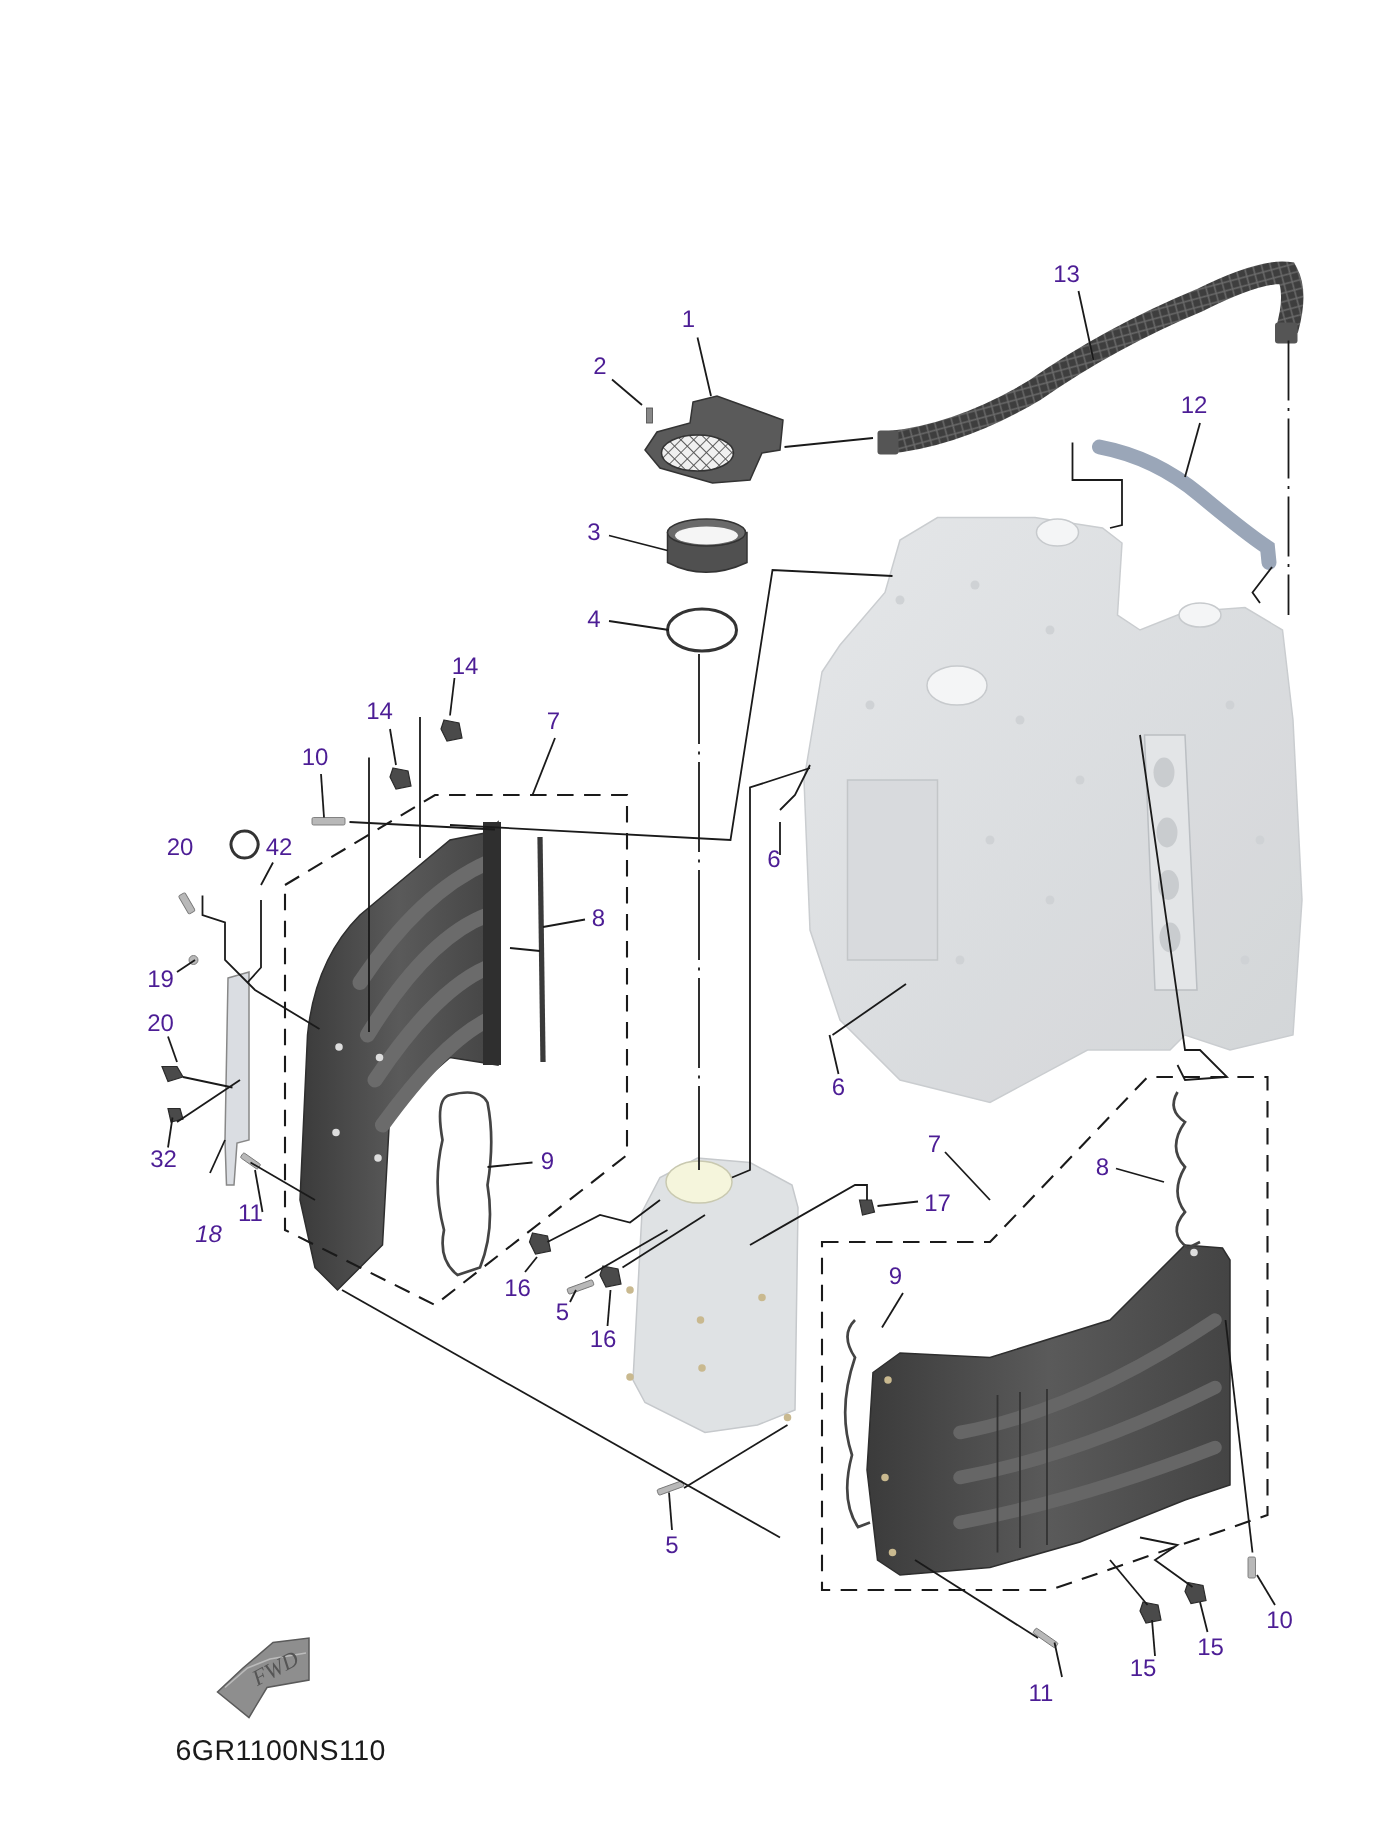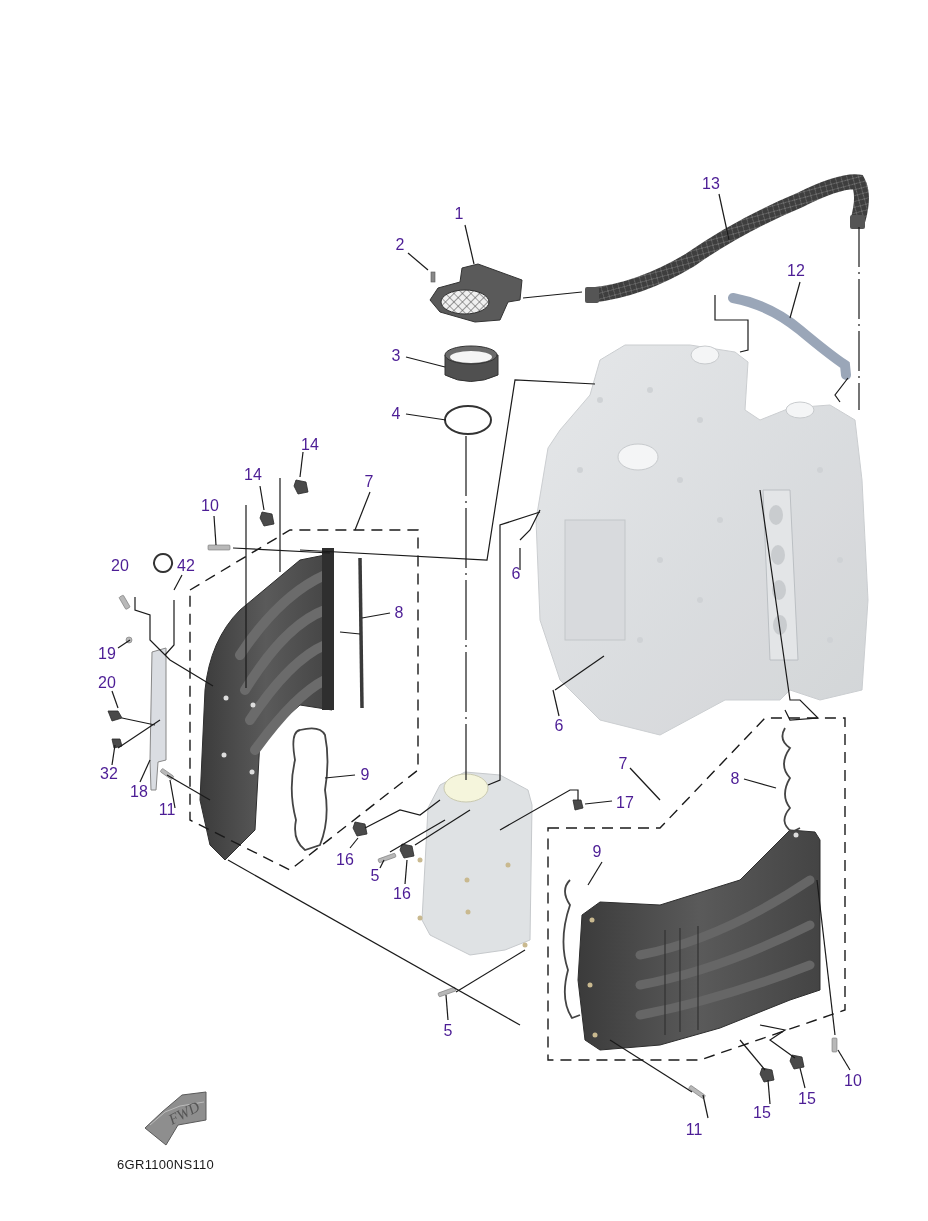--- a/index.html
+++ b/index.html
@@ -1,19 +1,19 @@
 <!DOCTYPE html>
 <html><head>
 <meta charset="utf-8">
 <style>
   html, body { margin: 0; padding: 0; background: #ffffff; }
   body { width: 928px; height: 1221px; position: relative; overflow: hidden; font-family: "Liberation Sans", sans-serif; }
   #diagram { position: absolute; left: 0; top: 0; width: 928px; height: 1221px; }
   .callout { position: absolute; font-family: "Liberation Sans", sans-serif; font-size: 16px; color: #4c1d95; line-height: 1; transform: translate(-50%, -50%); white-space: nowrap; cursor: pointer; }
-  .code { position: absolute; left: 117px; top: 1157px; font-size: 13px; color: #1a1a1a; letter-spacing: 0.3px; }
+  .code { position: absolute; left: 117px; top: 1157px; font-size: 19px; color: #1a1a1a; letter-spacing: 0.3px; }
   .fwd-label { position: absolute; left: 168px; top: 1105px; font-family: "Liberation Serif", serif; font-style: italic; font-size: 15px; color: #555; transform: rotate(-28deg); }
 </style>
 </head>
 <body>
 
 <svg id="diagram" viewBox="0 0 928 1221" xmlns="http://www.w3.org/2000/svg">
   <defs>
     <pattern id="mesh" width="6" height="6" patternUnits="userSpaceOnUse" patternTransform="rotate(45)">
       <rect width="6" height="6" fill="#f0f0f0"></rect>
       <path d="M0 0 L0 6 M0 0 L6 0" stroke="#555" stroke-width="1.2"></path>
@@ -256,19 +256,19 @@
     <span class="callout" style="left: 694px; top: 1130px;">11</span>
     <span class="callout" style="left: 776px; top: 271px; margin-left: 20px;">12</span>
     <span class="callout" style="left: 711px; top: 184px;">13</span>
     <span class="callout" style="left: 253px; top: 475px;">14</span>
     <span class="callout" style="left: 310px; top: 445px;">14</span>
     <span class="callout" style="left: 762px; top: 1113px;">15</span>
     <span class="callout" style="left: 807px; top: 1099px;">15</span>
     <span class="callout" style="left: 345px; top: 860px;">16</span>
     <span class="callout" style="left: 402px; top: 894px;">16</span>
     <span class="callout" style="left: 625px; top: 803px;">17</span>
-    <span class="callout" style="left: 139px; top: 792px;">18</span>
+    <span class="callout" style="left: 139px; top: 824px; font-style: italic;">18</span>
     <span class="callout" style="left: 107px; top: 654px;">19</span>
     <span class="callout" style="left: 120px; top: 566px;">20</span>
     <span class="callout" style="left: 107px; top: 683px;">20</span>
     <span class="callout" style="left: 109px; top: 774px;">32</span>
     <span class="callout" style="left: 186px; top: 566px;">42</span>
   </div>
 
 </body></html>

